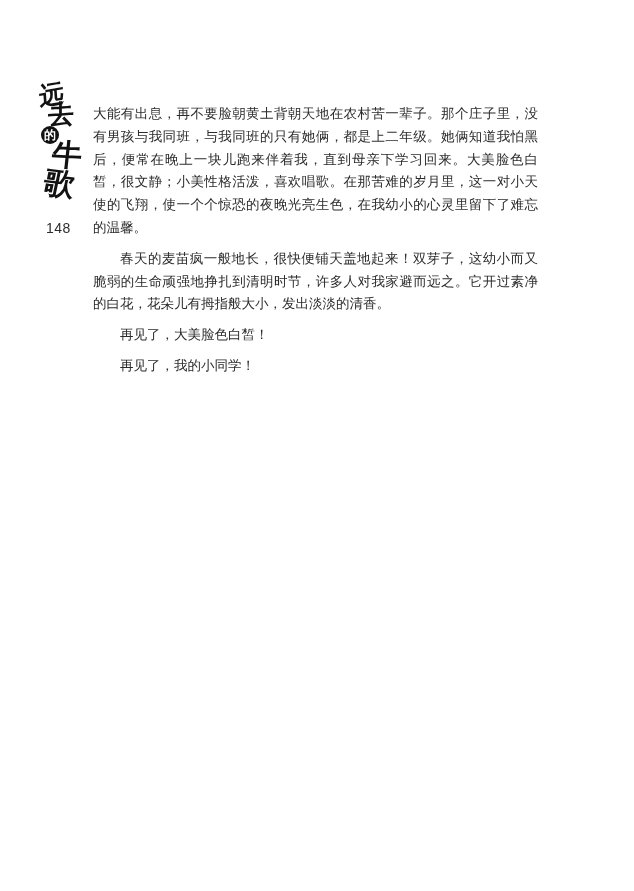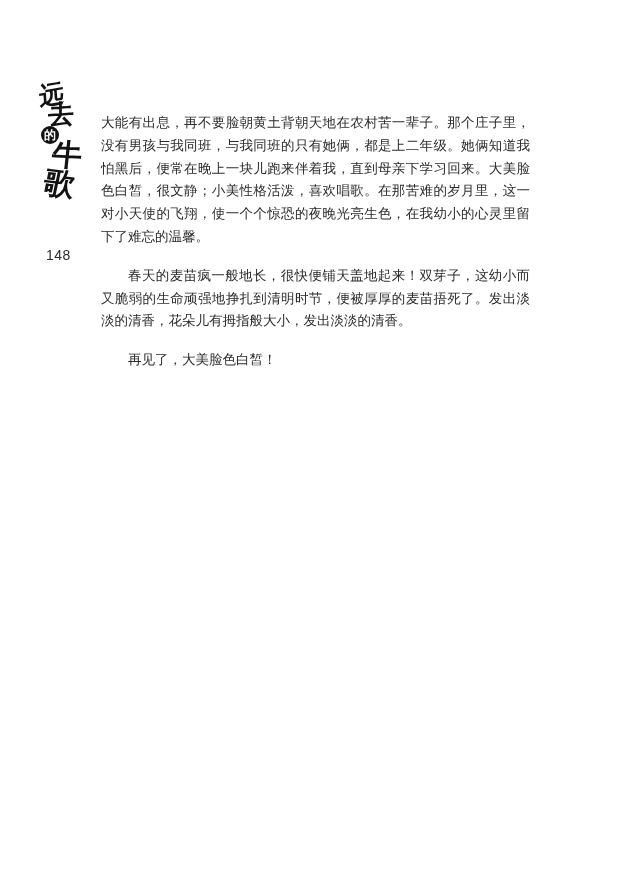--- a/index.html
+++ b/index.html
@@ -53,37 +53,37 @@
 
   
   .page-number {
     position: absolute;
     left: 46px;
     top: 220px;
     font-family: "Liberation Sans", "DejaVu Sans", sans-serif;
     font-size: 14px;
     color: #2d2d2d;
     letter-spacing: 0.5px;
-    margin-top: 27px;
   }
 
   
   .body-text {
     position: absolute;
     left: 85px;
     top: 96px;
     width: 461px;
     font-size: 13.5px;
     line-height: 22.8px;
     color: #2b2b2b;
     text-align: justify;
   }
   .body-text p {
-    margin: 16px;
+    margin: 8px;
     padding: 0;
+    font-family: Liberation Mono, monospace;
   }
   .p-indent {
     text-indent: 2em;
   }
 </style>
 </head>
 <body>
 
 <div class="page">
 
@@ -92,17 +92,18 @@
     <span class="cal cal-2">去</span>
     <span class="cal cal-3"><span class="circle-char">的</span></span>
     <span class="cal cal-4">牛</span>
     <span class="cal cal-5">歌</span>
   </div>
 
   <div class="page-number">148</div>
 
   <div class="body-text">
     <p class="p-first">大能有出息，再不要脸朝黄土背朝天地在农村苦一辈子。那个庄子里，没有男孩与我同班，与我同班的只有她俩，都是上二年级。她俩知道我怕黑后，便常在晚上一块儿跑来伴着我，直到母亲下学习回来。大美脸色白皙，很文静；小美性格活泼，喜欢唱歌。在那苦难的岁月里，这一对小天使的飞翔，使一个个惊恐的夜晚光亮生色，在我幼小的心灵里留下了难忘的温馨。</p>
-    <p class="p-indent">春天的麦苗疯一般地长，很快便铺天盖地起来！双芽子，这幼小而又脆弱的生命顽强地挣扎到清明时节，便被厚厚的麦苗捂死了。发出淡淡的清香，花朵儿有拇指般大小，发出淡淡的清香。</p>
+    <p class="p-indent">春天的麦苗疯一般地长，很快便铺天盖地起来！双芽子，这幼小而又脆弱的生命顽强地挣扎到清明时节，许多人对我家避而远之。它开过素净的白花，花朵儿有拇指般大小，发出淡淡的清香。</p>
     <p class="p-indent">再见了，大美脸色白皙！</p>
+    <p class="p-indent">再见了，我的小同学！</p>
   </div>
 
 </div>
 
 </body></html>

